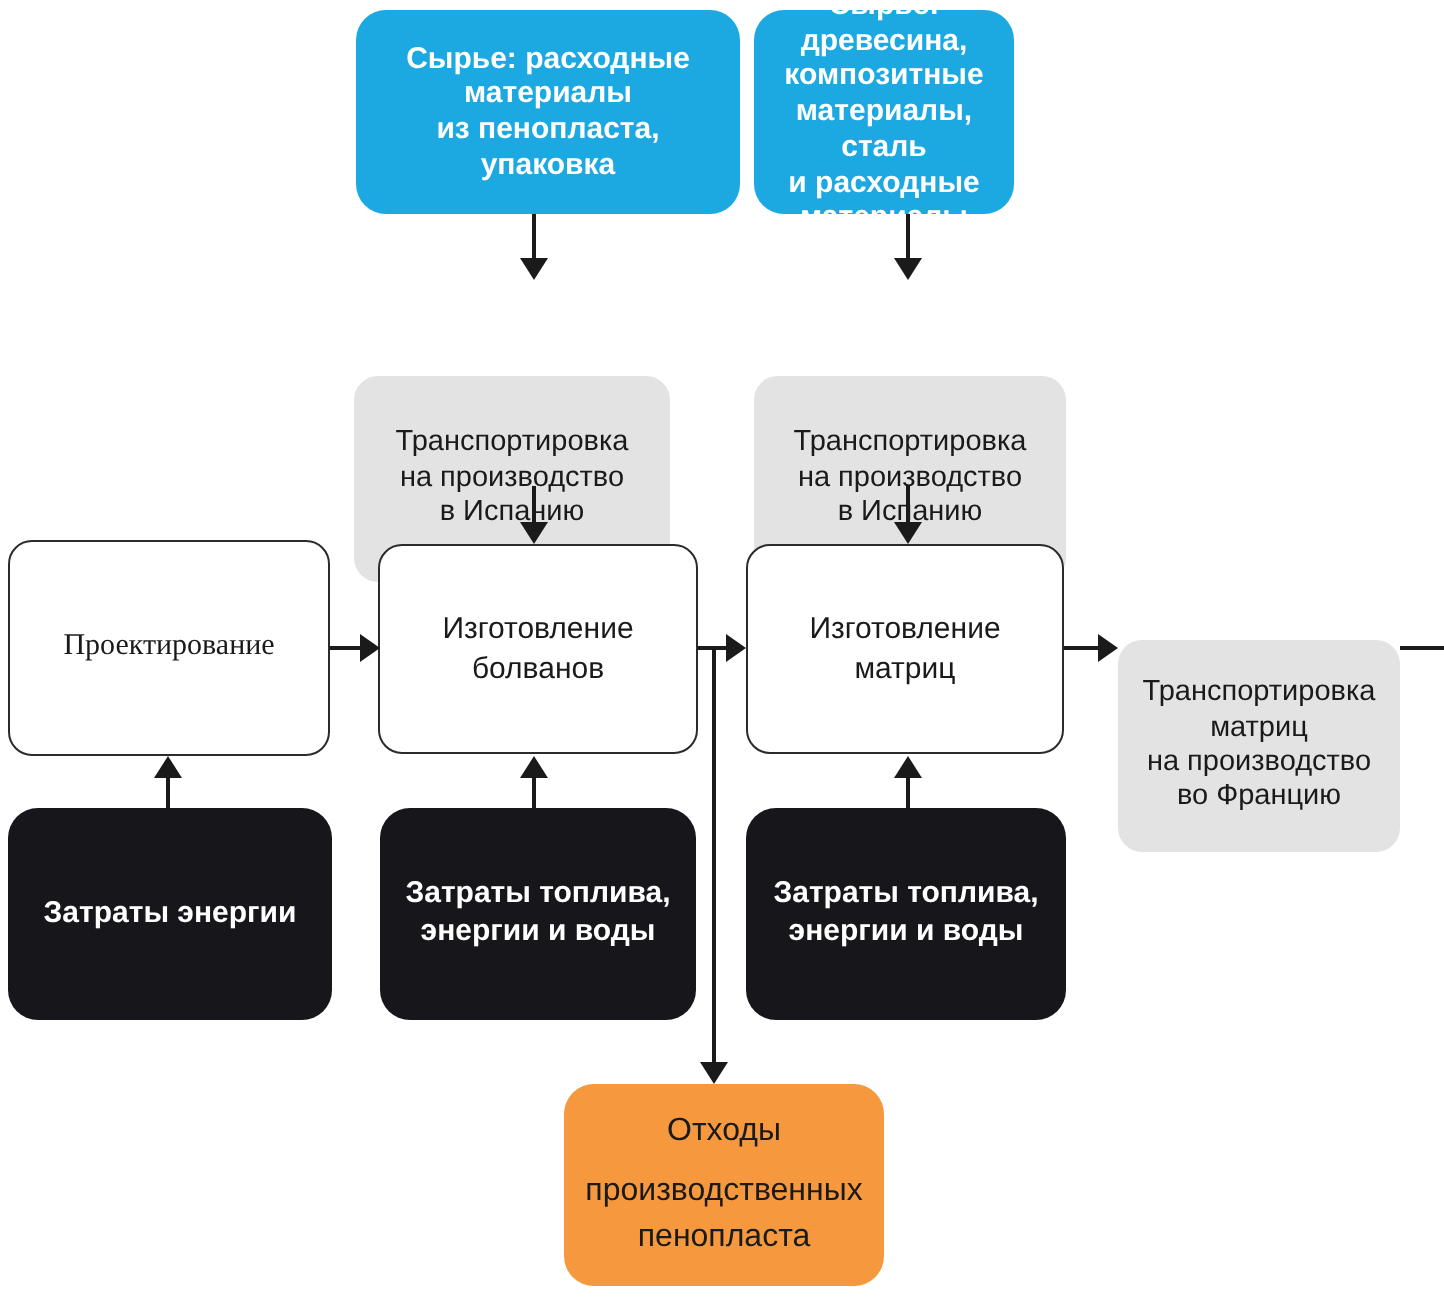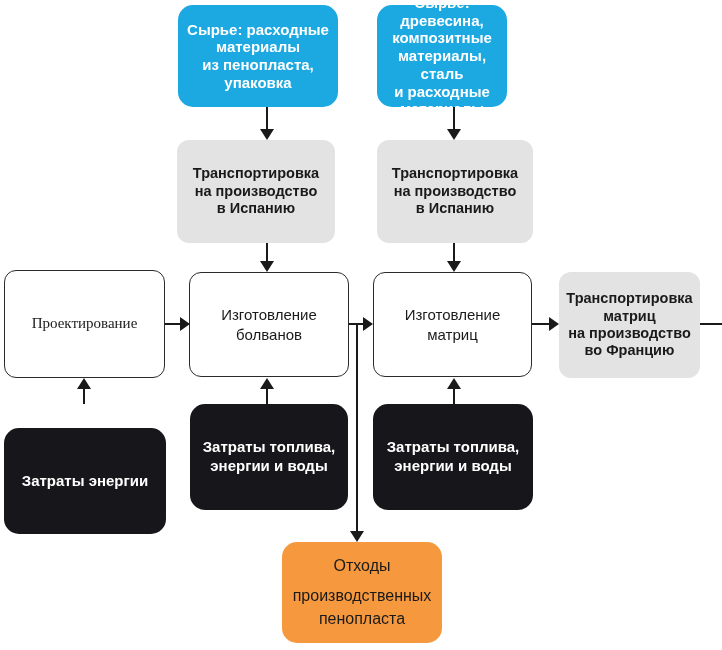--- a/index.html
+++ b/index.html
@@ -16,48 +16,48 @@
     text-align:center;
     box-sizing:border-box;
   }
   .lbl{white-space:pre-line;display:block;}
   .blueb{
     background:var(--blue,#1CA8E1);color:var(--text-light,#fff);
     font-weight:700;font-size:15px;line-height:1.18;border-radius:15px;
   }
   .grayb{
     background:var(--gray,#E3E3E3);color:var(--text-dark,#1A1A1A);
-    font-weight:700;font-size:14.5px;line-height:1.2;border-radius:12px;
+    font-weight:400;font-size:14.5px;line-height:1.2;border-radius:12px;margin-top:48px;
   }
   .whiteb{
     background:#fff;border:1.5px solid var(--box-border,#2B2B2B);
     color:var(--text-dark,#1A1A1A);
     font-weight:400;font-size:15px;line-height:1.3;border-radius:12px;
   }
   .darkb{
     background:var(--dark,#17171B);color:var(--text-light,#fff);
     font-weight:700;font-size:15px;line-height:1.25;border-radius:15px;
   }
   .orangeb{
     background:var(--orange,#F6993E);color:var(--text-dark,#1A1A1A);
     font-weight:400;font-size:16px;line-height:1.4;border-radius:15px;
     flex-direction:column;
   }
   .orangeb .title{margin-bottom:8px;}
 
   
-  #n-raw-foam   {left:178px;top:5px;  width:160px;height:102px;}
+  #n-raw-foam   {left:178px;top:5px;  width:192px;height:102px;}
   #n-raw-wood   {left:377px;top:5px;  width:130px;height:102px;}
   #n-tr-spain-1 {left:177px;top:140px;width:158px;height:103px;}
   #n-tr-spain-2 {left:377px;top:140px;width:156px;height:103px;}
   #n-design     {left:4px;  top:270px;width:161px;height:108px;font-family:Liberation Serif, serif;}
   #n-blanks     {left:189px;top:272px;width:160px;height:105px;}
   #n-molds      {left:373px;top:272px;width:159px;height:105px;}
   #n-tr-france  {left:559px;top:272px;width:141px;height:106px;}
-  #n-energy     {left:4px;  top:404px;width:162px;height:106px;margin-top:24px;}
+  #n-energy     {left:4px;  top:404px;width:162px;height:106px;}
   #n-fuel-1     {left:190px;top:404px;width:158px;height:106px;}
   #n-fuel-2     {left:373px;top:404px;width:160px;height:106px;}
   #n-waste      {left:282px;top:542px;width:160px;height:101px;}
 
   
   .vline{position:absolute;width:2px;background:var(--line,#1A1A1A);}
   .hline{position:absolute;height:2px;background:var(--line,#1A1A1A);}
   .head-down{position:absolute;width:0;height:0;
     border-left:7px solid transparent;border-right:7px solid transparent;
     border-top:11px solid var(--line,#1A1A1A);}

